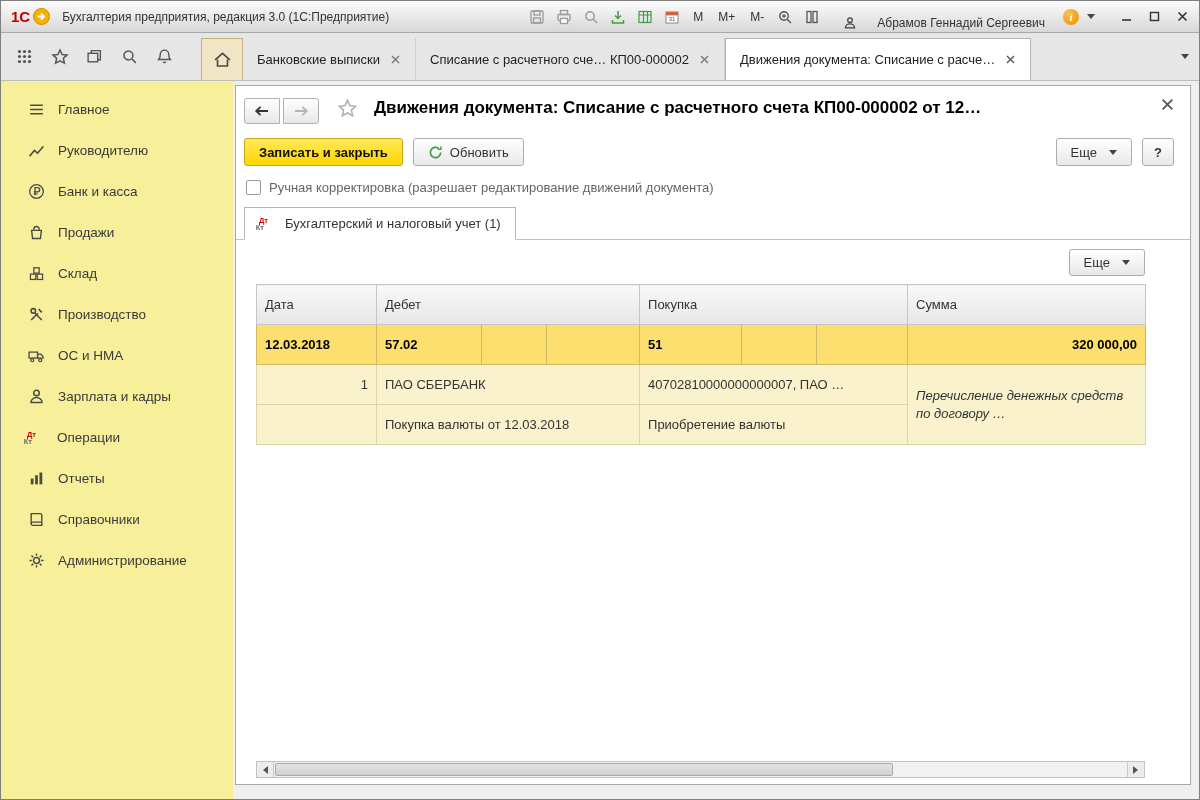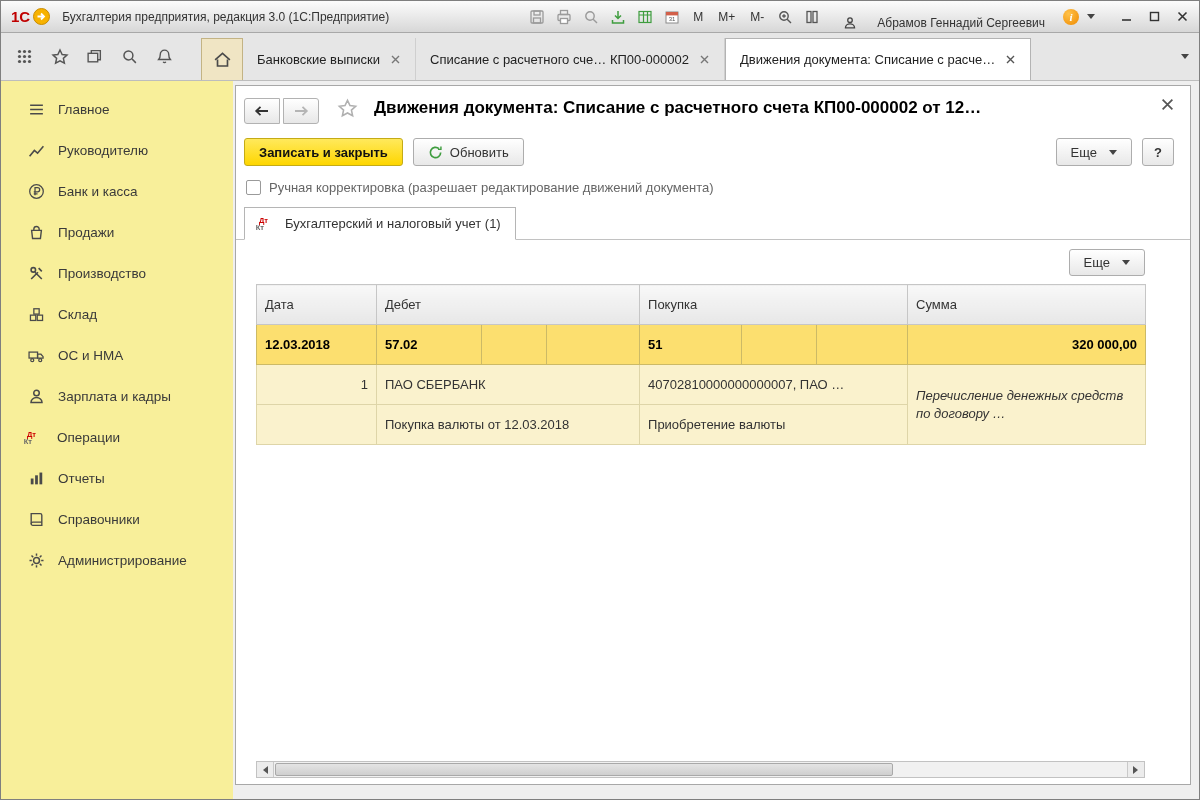--- a/index.html
+++ b/index.html
@@ -323,37 +323,37 @@
         <span class="si-icon">
           <svg width="17" height="17" viewBox="0 0 16 16" fill="none" stroke="#4a4a4a" stroke-width="1.3">
             <path d="M5.5 6V4.8a2.5 2.5 0 0 1 5 0V6"></path>
               <path d="M3.4 6h9.2l-.9 7.6H4.3z"></path>
           </svg>
         </span>
         <span class="si-label">Продажи</span>
       </div>
       <div class="side-item">
         <span class="si-icon">
+          <svg width="17" height="17" viewBox="0 0 16 16" fill="none" stroke="#4a4a4a" stroke-width="1.2">
+            <rect x="2.3" y="8.6" width="5" height="5"></rect>
+              <rect x="8.7" y="8.6" width="5" height="5"></rect>
+              <rect x="5.5" y="2.6" width="5" height="5"></rect>
+          </svg>
+        </span>
+        <span class="si-label">Склад</span>
+      </div>
+      <div class="side-item">
+        <span class="si-icon">
           <svg width="17" height="17" viewBox="0 0 16 16" fill="none" stroke="#4a4a4a" stroke-width="1.5">
             <path d="M3 13.2 9.4 6.8M13 13.2 6.6 6.8"></path>
               <circle cx="5" cy="4.6" r="2.1"></circle>
               <path d="M10 3l3 3"></path>
           </svg>
         </span>
         <span class="si-label">Производство</span>
-      </div>
-      <div class="side-item">
-        <span class="si-icon">
-          <svg width="17" height="17" viewBox="0 0 16 16" fill="none" stroke="#4a4a4a" stroke-width="1.2">
-            <rect x="2.3" y="8.6" width="5" height="5"></rect>
-              <rect x="8.7" y="8.6" width="5" height="5"></rect>
-              <rect x="5.5" y="2.6" width="5" height="5"></rect>
-          </svg>
-        </span>
-        <span class="si-label">Склад</span>
       </div>
       <div class="side-item">
         <span class="si-icon">
           <svg width="17" height="17" viewBox="0 0 16 16" fill="none" stroke="#4a4a4a" stroke-width="1.2">
             <rect x="1" y="4.8" width="8" height="5.6"></rect>
               <path d="M9 6.8h3.2l2 2.3v1.3H9z"></path>
               <circle cx="4" cy="12.4" r="1.4"></circle>
               <circle cx="11.5" cy="12.4" r="1.4"></circle>
           </svg>
         </span>

